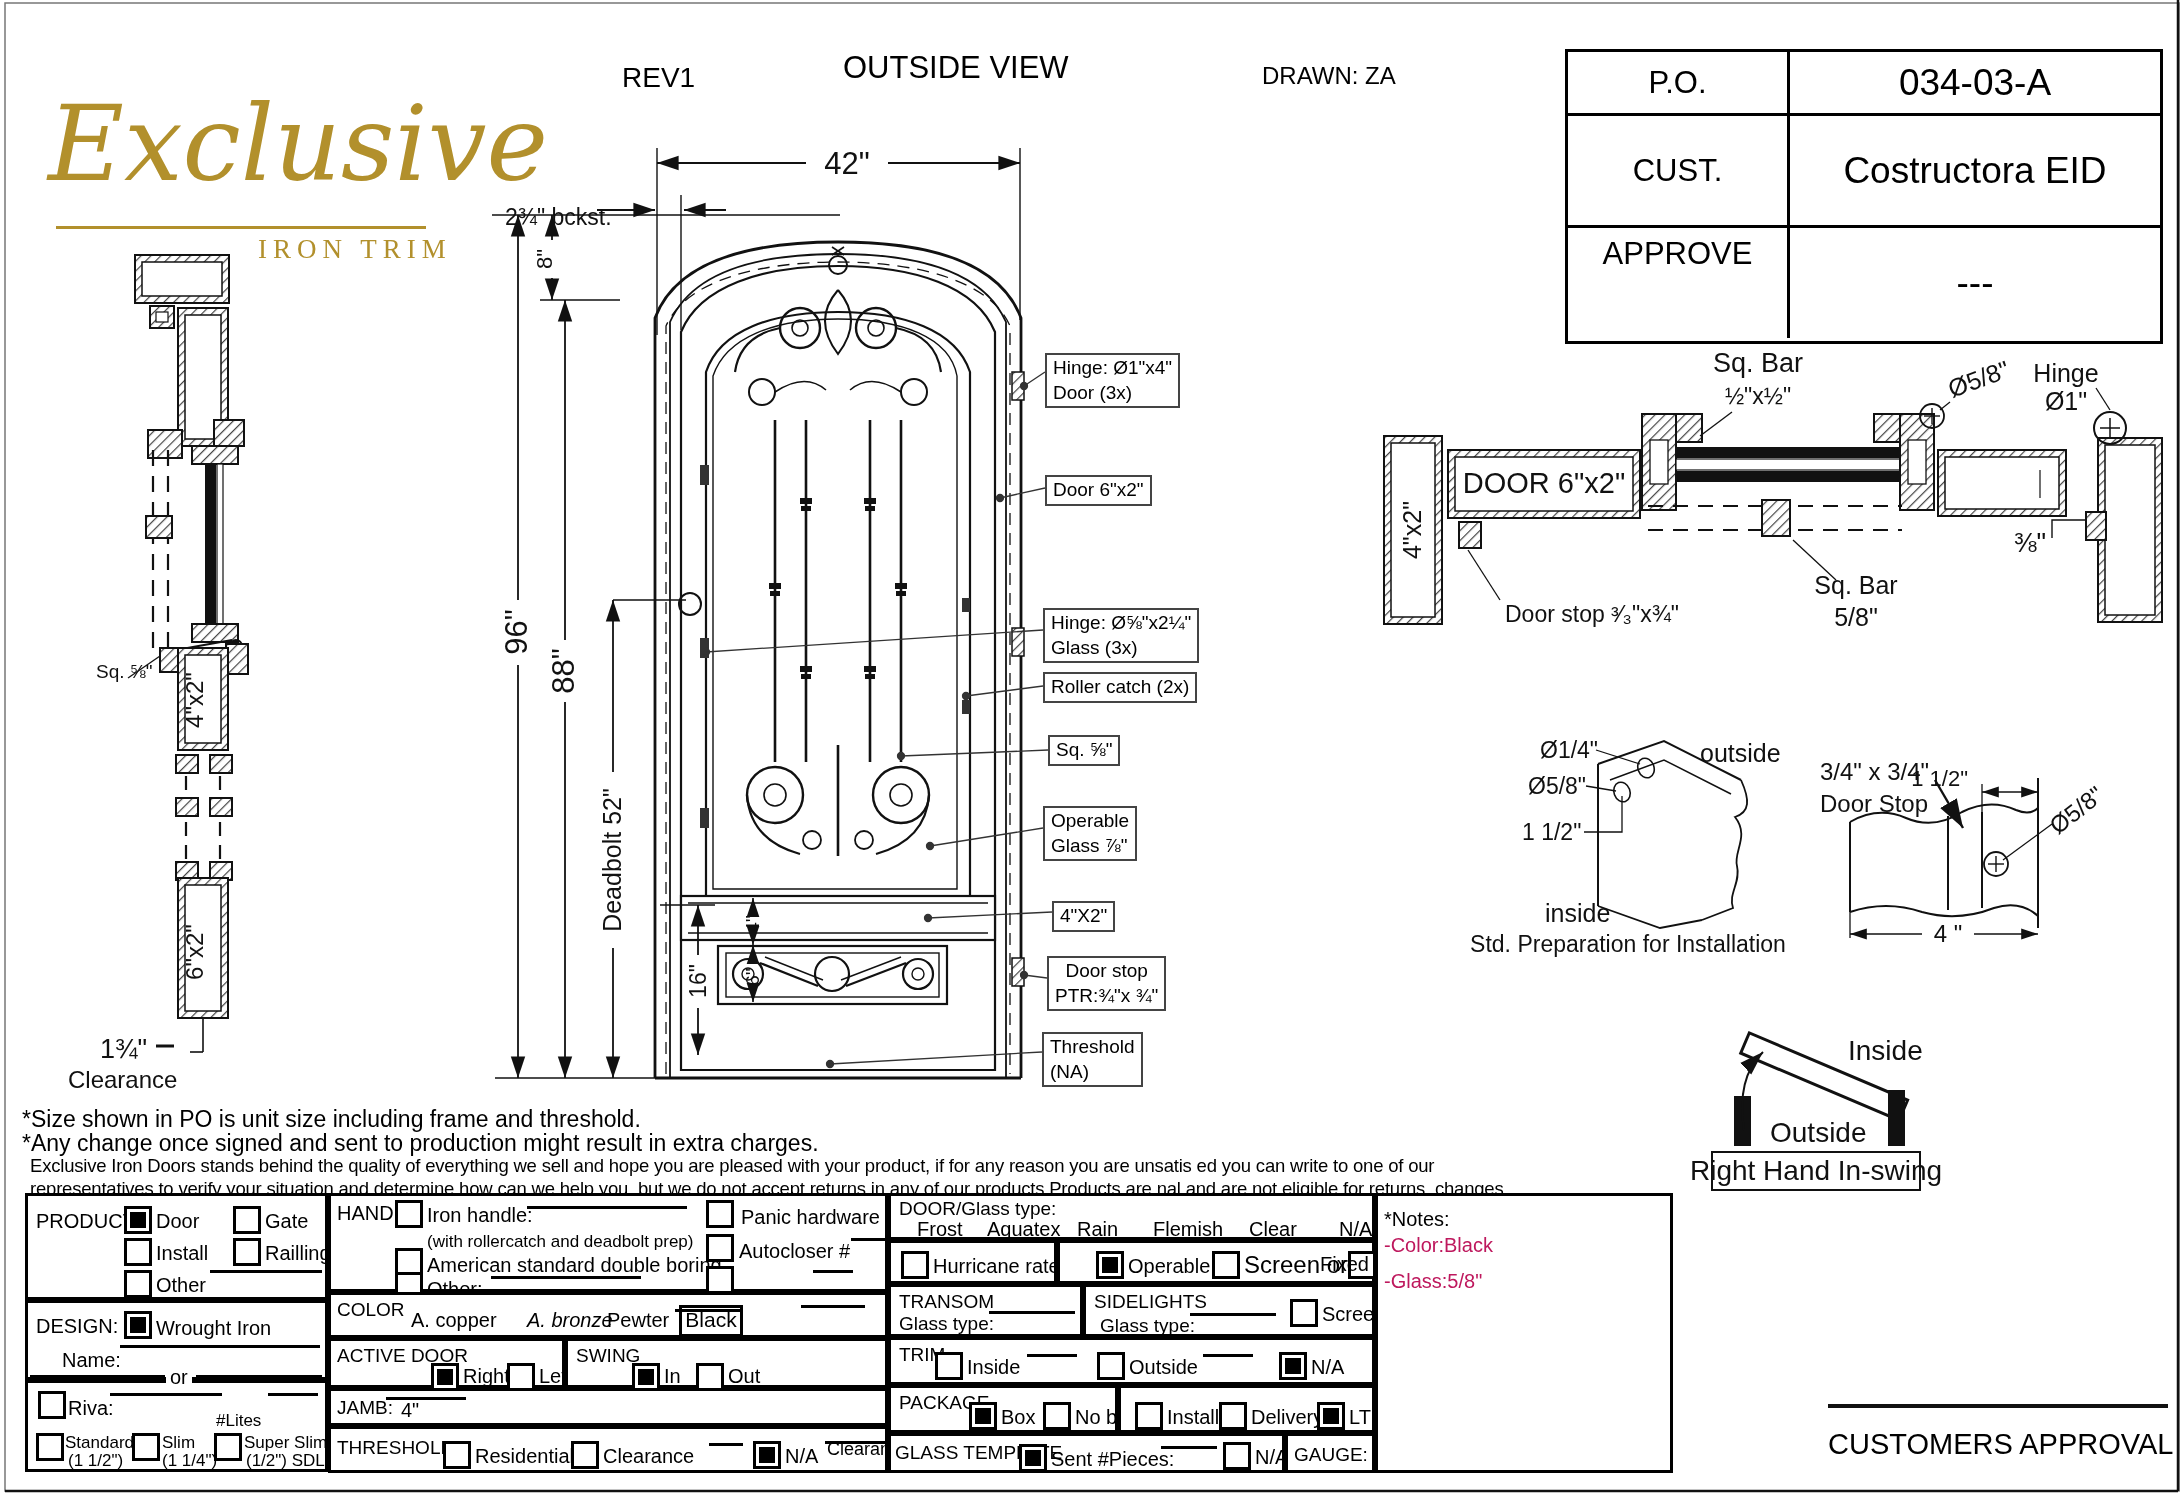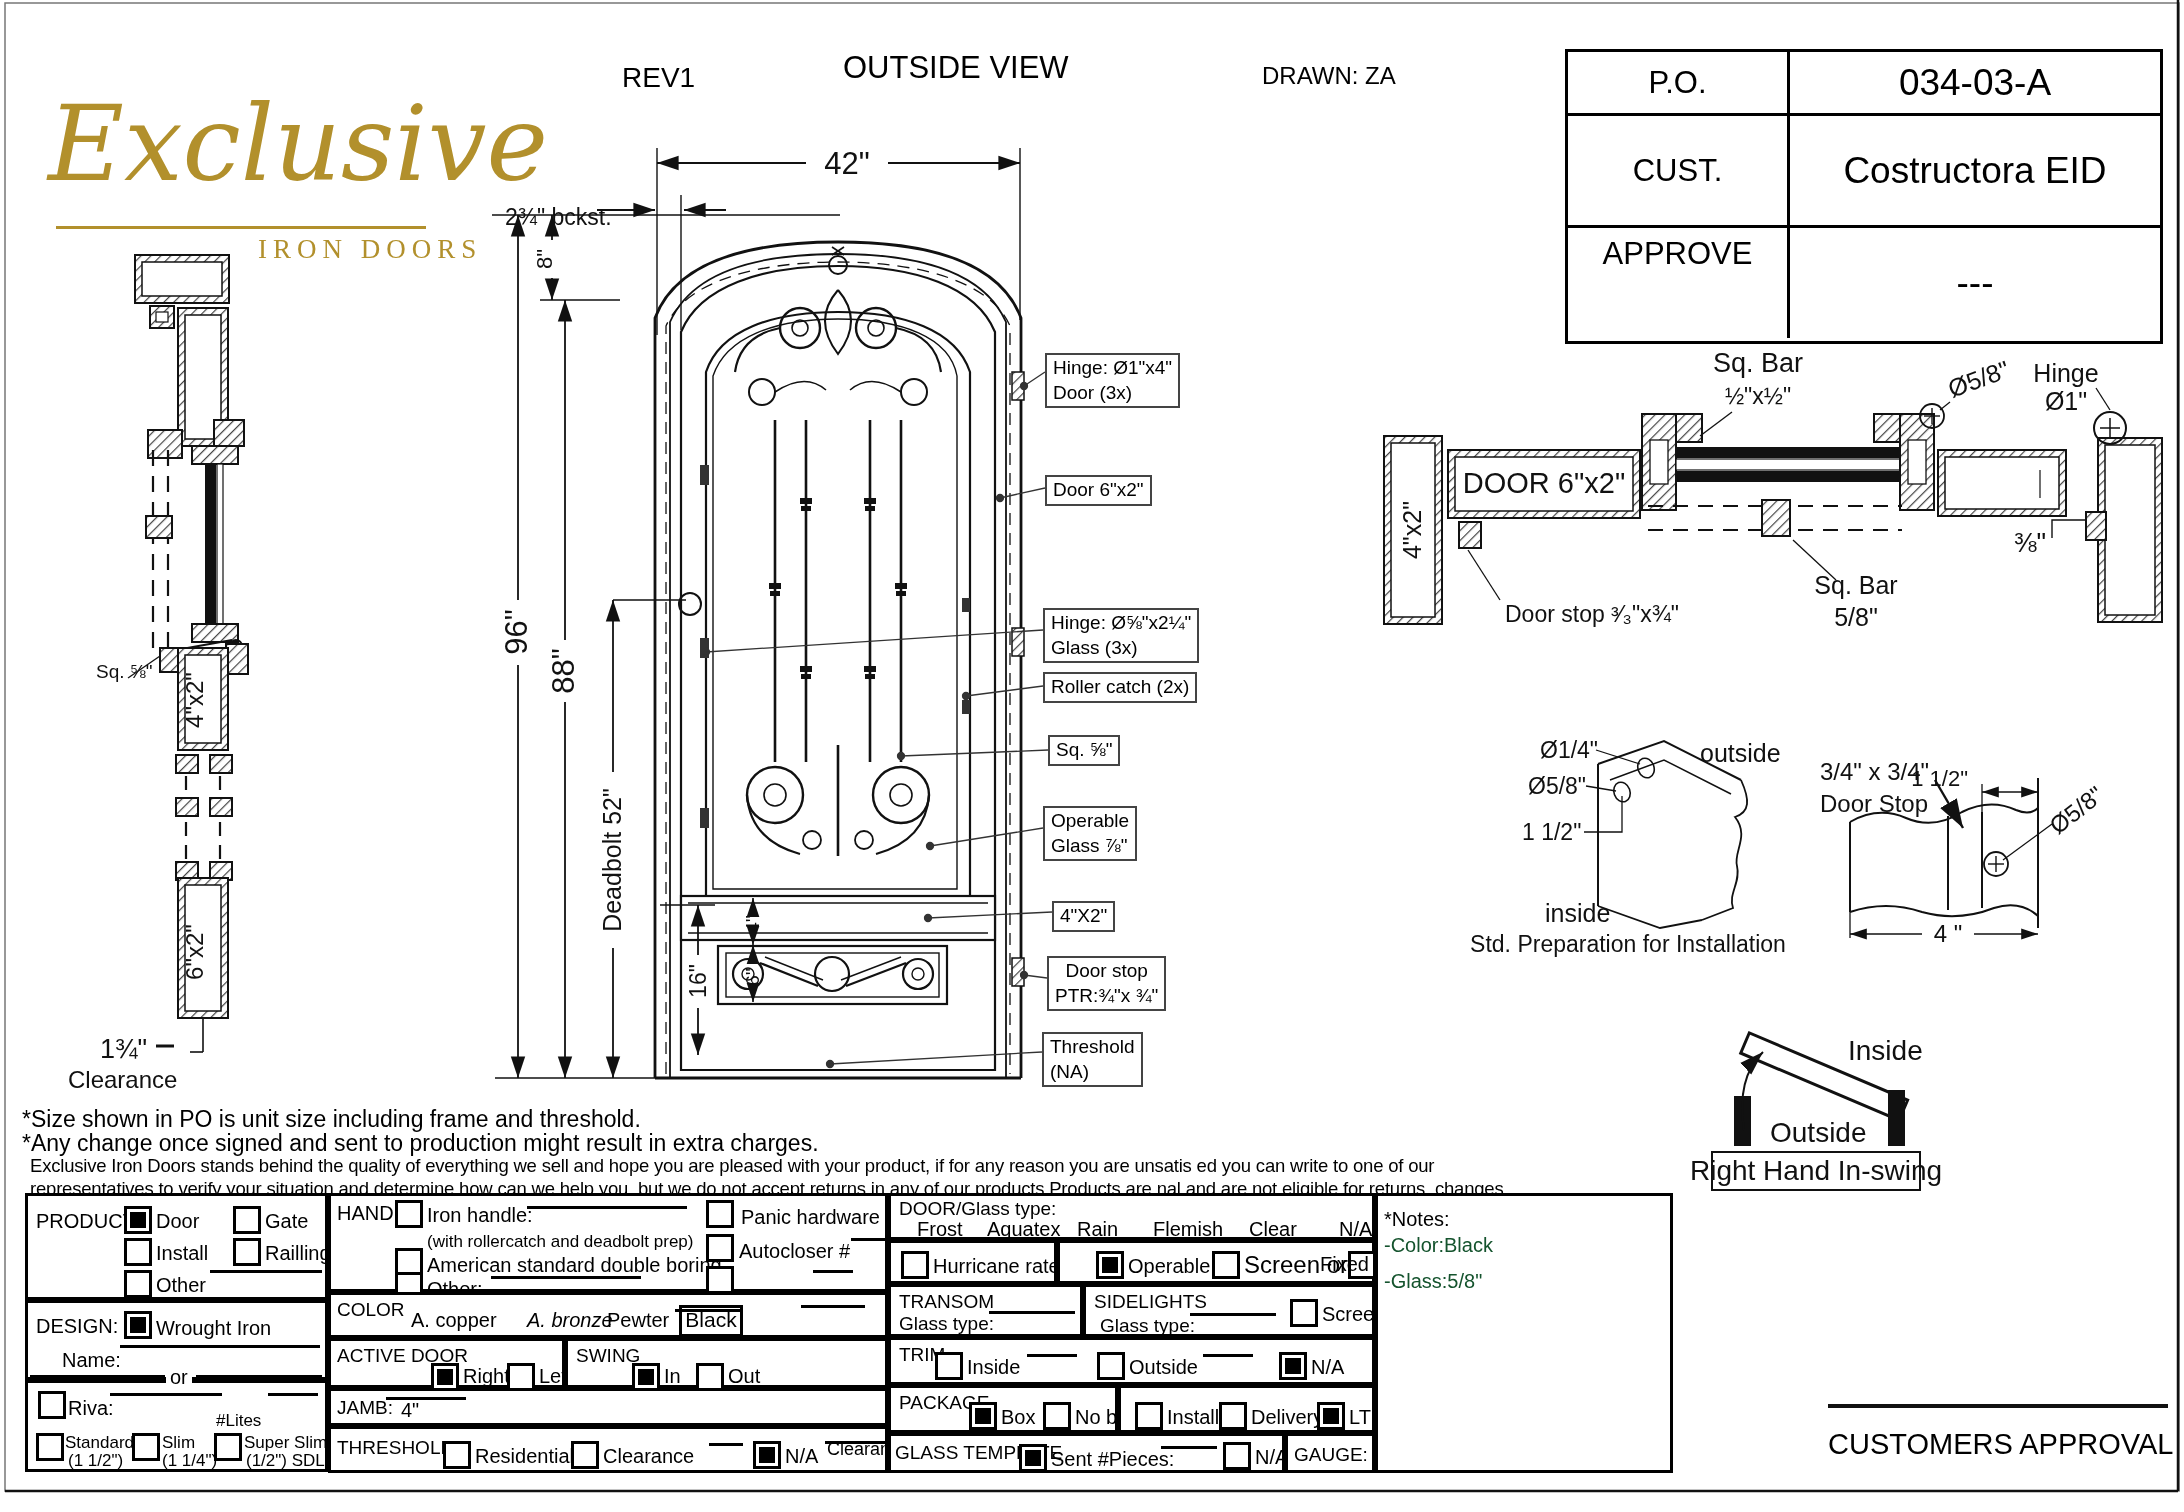--- a/index.html
+++ b/index.html
@@ -21,31 +21,31 @@
   .po-cell-v{flex:1;display:flex;align-items:center;justify-content:center;font-size:37px;}
   
   .callout{position:absolute;border:2px solid #444;background:#fff;font-size:19px;line-height:1.3;padding:1px 6px;white-space:nowrap;}
   
   .fbox{position:absolute;border:3px solid #000;box-sizing:border-box;background:#fff;}
   .lbl{position:absolute;white-space:nowrap;font-size:20px;}
   .sm{font-size:17px;}
   .cb{position:absolute;width:22px;height:22px;border:3px solid #000;background:#fff;box-sizing:content-box;}
   .cb.checked::after{content:"";position:absolute;inset:3px;background:#000;}
   .blank{position:absolute;border-bottom:3px solid #000;}
-  .red{color:#14532d;}
+  .red{color:#be185d;}
   .optbox{position:absolute;border:3px solid #000;font-size:21px;text-align:center;}
 </style>
 </head>
 <body>
 
 <div class="page">
 
   <div class="abs logo-script" style="left:48px;top:92px;">Exclusive</div>
   <div class="logo-rule" style="left:56px;top:226px;width:370px;"></div>
-  <div class="abs logo-sub" style="left:258px;top:234px;">IRON DOORS</div>
+  <div class="abs logo-sub" style="left:258px;top:234px;">IRON TRIM</div>
 
   <div class="abs hdr" style="left:622px;top:62px;font-size:28px;">REV1</div>
   <div class="abs hdr" style="left:843px;top:50px;font-size:31px;">OUTSIDE VIEW</div>
   <div class="abs hdr" style="left:1262px;top:62px;font-size:24px;">DRAWN: ZA</div>
 
   <div class="po-table">
     <div class="po-row" style="height:64px;">
       <div class="po-cell-l">P.O.</div>
       <div class="po-cell-v">034-03-A</div>
     </div>

